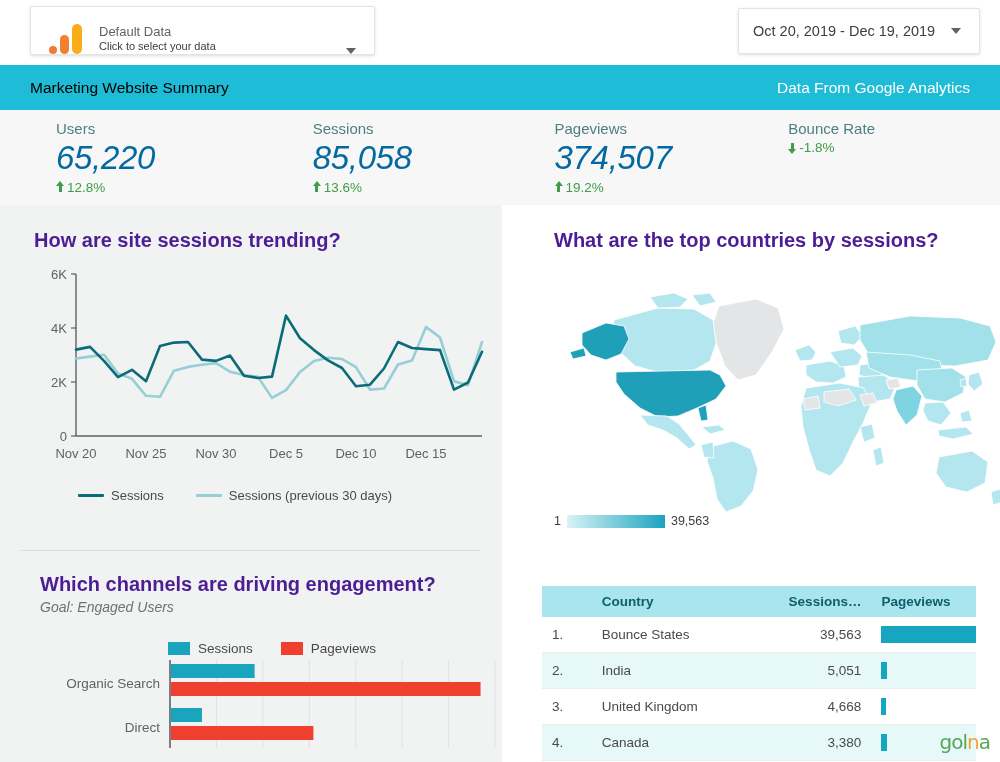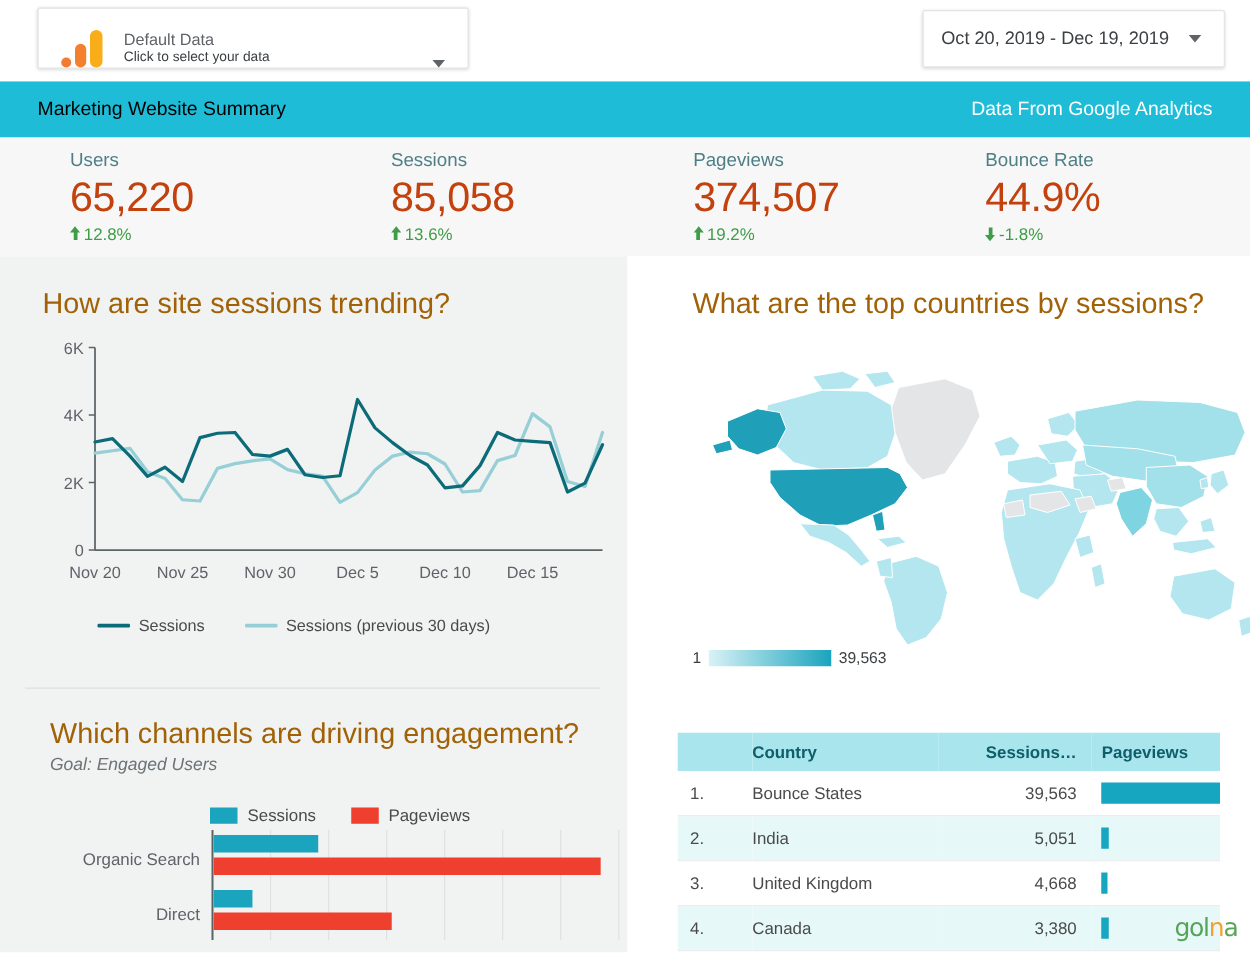--- a/index.html
+++ b/index.html
@@ -134,23 +134,24 @@
   .scard:nth-child(2) { padding-left: 45px; }
   .scard:nth-child(3) { padding-left: 30px; }
   .scard:nth-child(4) { padding-left: 22px; }
   .sc-label {
     font-size: 15px;
     color: #4d7f85;
     margin-bottom: 2px;
   }
   .sc-value {
     font-size: 33px;
-    color: #c2410c;
+    color: #0369a1;
     line-height: 1.15;
     letter-spacing: -0.3px;
+    font-style: italic;
   }
   .sc-delta {
     font-size: 13.5px;
     color: #3f9c47;
     margin-top: 3px;
     display: flex;
     align-items: center;
     gap: 3px;
   }
   .arrow-up, .arrow-down {
@@ -195,23 +196,23 @@
     width: 512px;
     background: #f1f2f2;
     position: relative;
   }
   .right-panel {
     flex: 1;
     background: #ffffff;
     position: relative;
   }
   .panel-title {
-    font-size: 23px;
-    font-weight: normal;
-    color: #a16207;
+    font-size: 20px;
+    font-weight: bold;
+    color: #4c1d95;
   }
   .panel-sub {
     font-size: 14px;
     font-style: italic;
     color: #6b7376;
     margin-top: 3px;
   }
 
   
   .linechart-block {
@@ -399,21 +400,20 @@
     <div class="sc-label">Pageviews</div>
     <div class="sc-value">374,507</div>
     <div class="sc-delta">
       <span class="arrow-up"></span>
       <span>19.2%</span>
     </div>
   </div>
 
   <div class="scard">
     <div class="sc-label">Bounce Rate</div>
-    <div class="sc-value">44.9%</div>
     <div class="sc-delta">
       <span class="arrow-down"></span>
       <span>-1.8%</span>
     </div>
   </div>
 
 </div>
 
 <div class="main">
 

